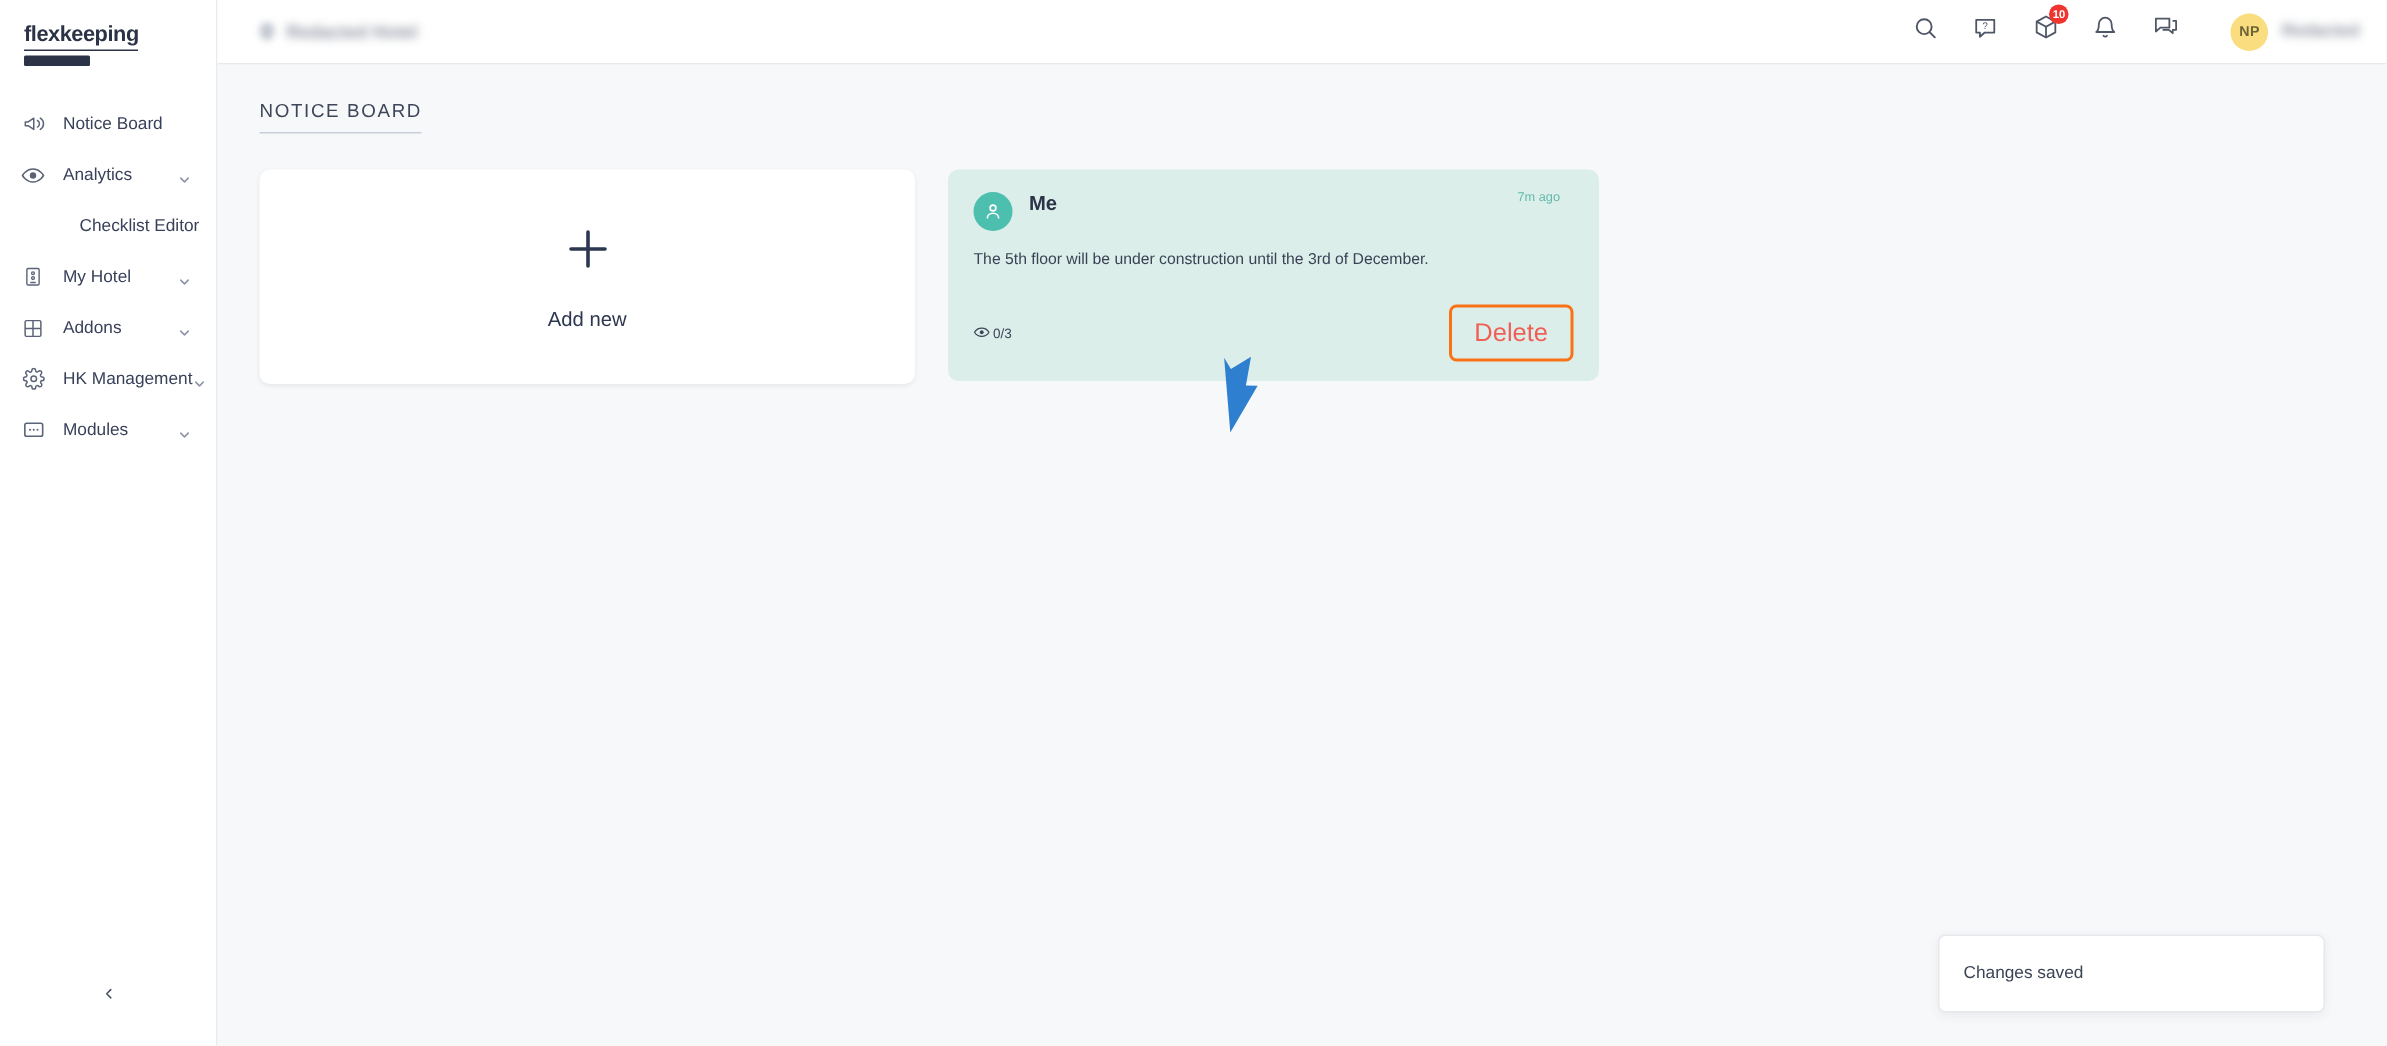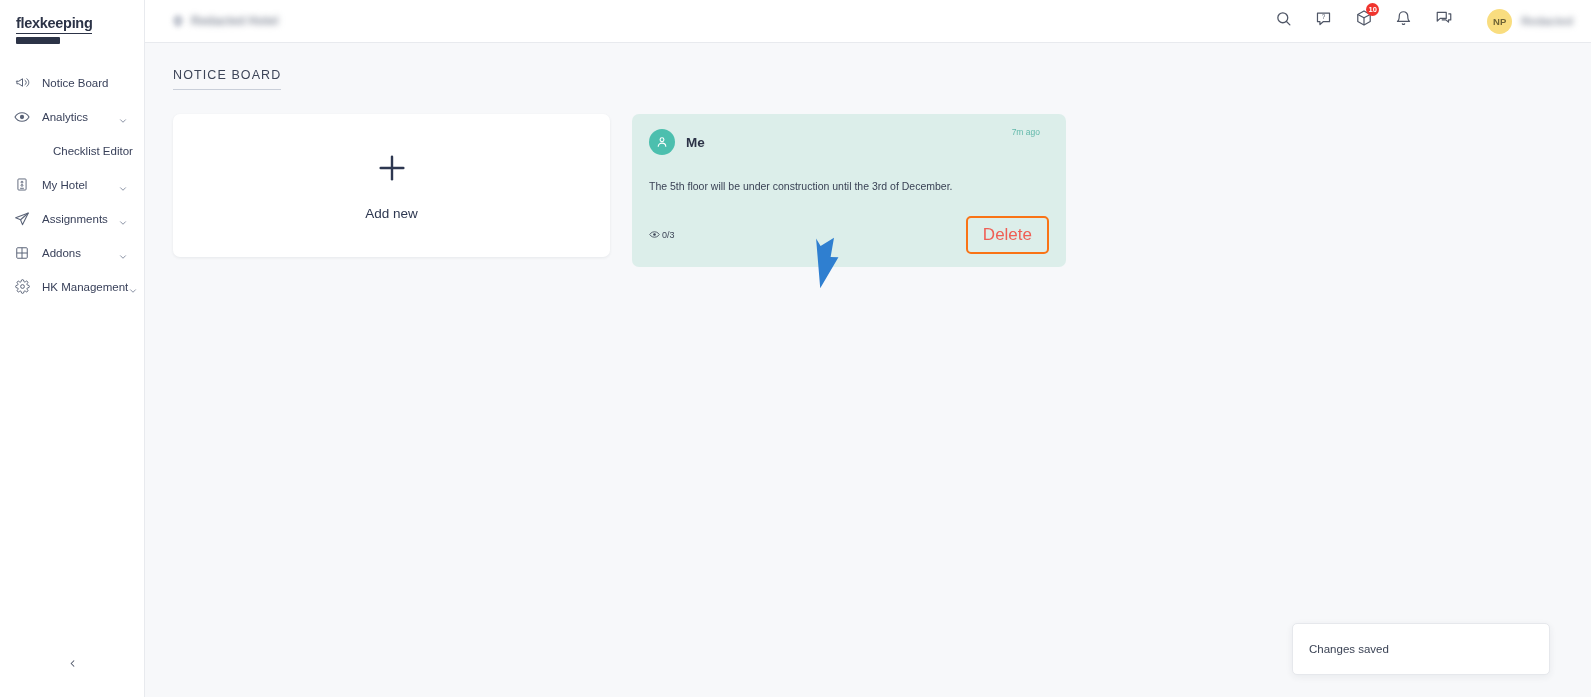--- a/index.html
+++ b/index.html
@@ -212,21 +212,21 @@
   .card-notice {
     width: 434px;
     min-height: 137px;
     background: #dceeea;
     border-radius: 7px;
     padding: 15px 17px 13px 17px;
     position: relative;
     display: flex;
     flex-direction: column;
   }
-  .notice-head { display: flex; align-items: center; }
+  .notice-head { display: flex; }
   .notice-avatar {
     width: 26px; height: 26px;
     border-radius: 50%;
     background: #4cbfae;
     display: flex;
     align-items: center;
     justify-content: center;
     color: #ffffff;
   }
   .notice-author {
@@ -235,21 +235,21 @@
     font-weight: bold;
     color: #2c3347;
   }
   .notice-time {
     position: absolute;
     top: 13px; right: 26px;
     font-size: 8.5px;
     color: #63b9ab;
   }
   .notice-body {
-    margin-top: 24px;
+    margin-top: 12px;
     font-size: 10.5px;
     color: #3a4255;
     line-height: 1.4;
   }
   .notice-foot {
     margin-top: auto;
     padding-top: 22px;
     display: flex;
     align-items: center;
   }
@@ -352,34 +352,20 @@
           </svg>
         </span>
         <span class="nav-label">My Hotel</span>
         <span class="chev">
           <svg width="10" height="10" viewBox="0 0 24 24" fill="none" stroke="currentColor" stroke-width="2.4" stroke-linecap="round" stroke-linejoin="round">
               <polyline points="6 9 12 15 18 9"></polyline>
             </svg>
         </span>
       </div>
 
-      <div class="nav-item">
-        <span class="nav-icon">
-          <svg width="16" height="16" viewBox="0 0 24 24" fill="none" stroke="currentColor" stroke-width="1.6" stroke-linejoin="round">
-            <path d="M21.5 3L2.5 10.2l7.3 2.9 2.9 7.4L21.5 3z"></path>
-              <path d="M9.8 13.1L21.5 3"></path>
-          </svg>
-        </span>
-        <span class="nav-label">Assignments</span>
-        <span class="chev">
-          <svg width="10" height="10" viewBox="0 0 24 24" fill="none" stroke="currentColor" stroke-width="2.4" stroke-linecap="round" stroke-linejoin="round">
-              <polyline points="6 9 12 15 18 9"></polyline>
-            </svg>
-        </span>
-      </div>
 
 
       <div class="nav-item">
         <span class="nav-icon">
           <svg width="14" height="14" viewBox="0 0 24 24" fill="none" stroke="currentColor" stroke-width="1.7">
             <rect x="3" y="3" width="18" height="18" rx="1.5"></rect>
               <line x1="12" y1="3" x2="12" y2="21"></line>
               <line x1="3" y1="12" x2="21" y2="12"></line>
           </svg>
         </span>
@@ -399,20 +385,36 @@
           </svg>
         </span>
         <span class="nav-label">HK Management</span>
         <span class="chev">
           <svg width="10" height="10" viewBox="0 0 24 24" fill="none" stroke="currentColor" stroke-width="2.4" stroke-linecap="round" stroke-linejoin="round">
               <polyline points="6 9 12 15 18 9"></polyline>
             </svg>
         </span>
       </div>
 
+      <div class="nav-item">
+        <span class="nav-icon">
+          <svg width="15" height="13" viewBox="0 0 24 20" fill="none" stroke="currentColor" stroke-width="1.7">
+            <rect x="2.5" y="3" width="19" height="14" rx="2"></rect>
+            <circle cx="8" cy="10" r="1.1" fill="currentColor" stroke="none"></circle>
+            <circle cx="12" cy="10" r="1.1" fill="currentColor" stroke="none"></circle>
+            <circle cx="16" cy="10" r="1.1" fill="currentColor" stroke="none"></circle>
+          </svg>
+        </span>
+        <span class="nav-label">Modules</span>
+        <span class="chev">
+          <svg width="10" height="10" viewBox="0 0 24 24" fill="none" stroke="currentColor" stroke-width="2.4" stroke-linecap="round" stroke-linejoin="round">
+              <polyline points="6 9 12 15 18 9"></polyline>
+            </svg>
+        </span>
+      </div>
 
     </nav>
 
     <div class="collapse-btn">
       <span>
         <svg width="11" height="11" viewBox="0 0 24 24" fill="none" stroke="currentColor" stroke-width="2.2" stroke-linecap="round" stroke-linejoin="round">
             <polyline points="15 18 9 12 15 6"></polyline>
           </svg>
       </span>
     </div>

